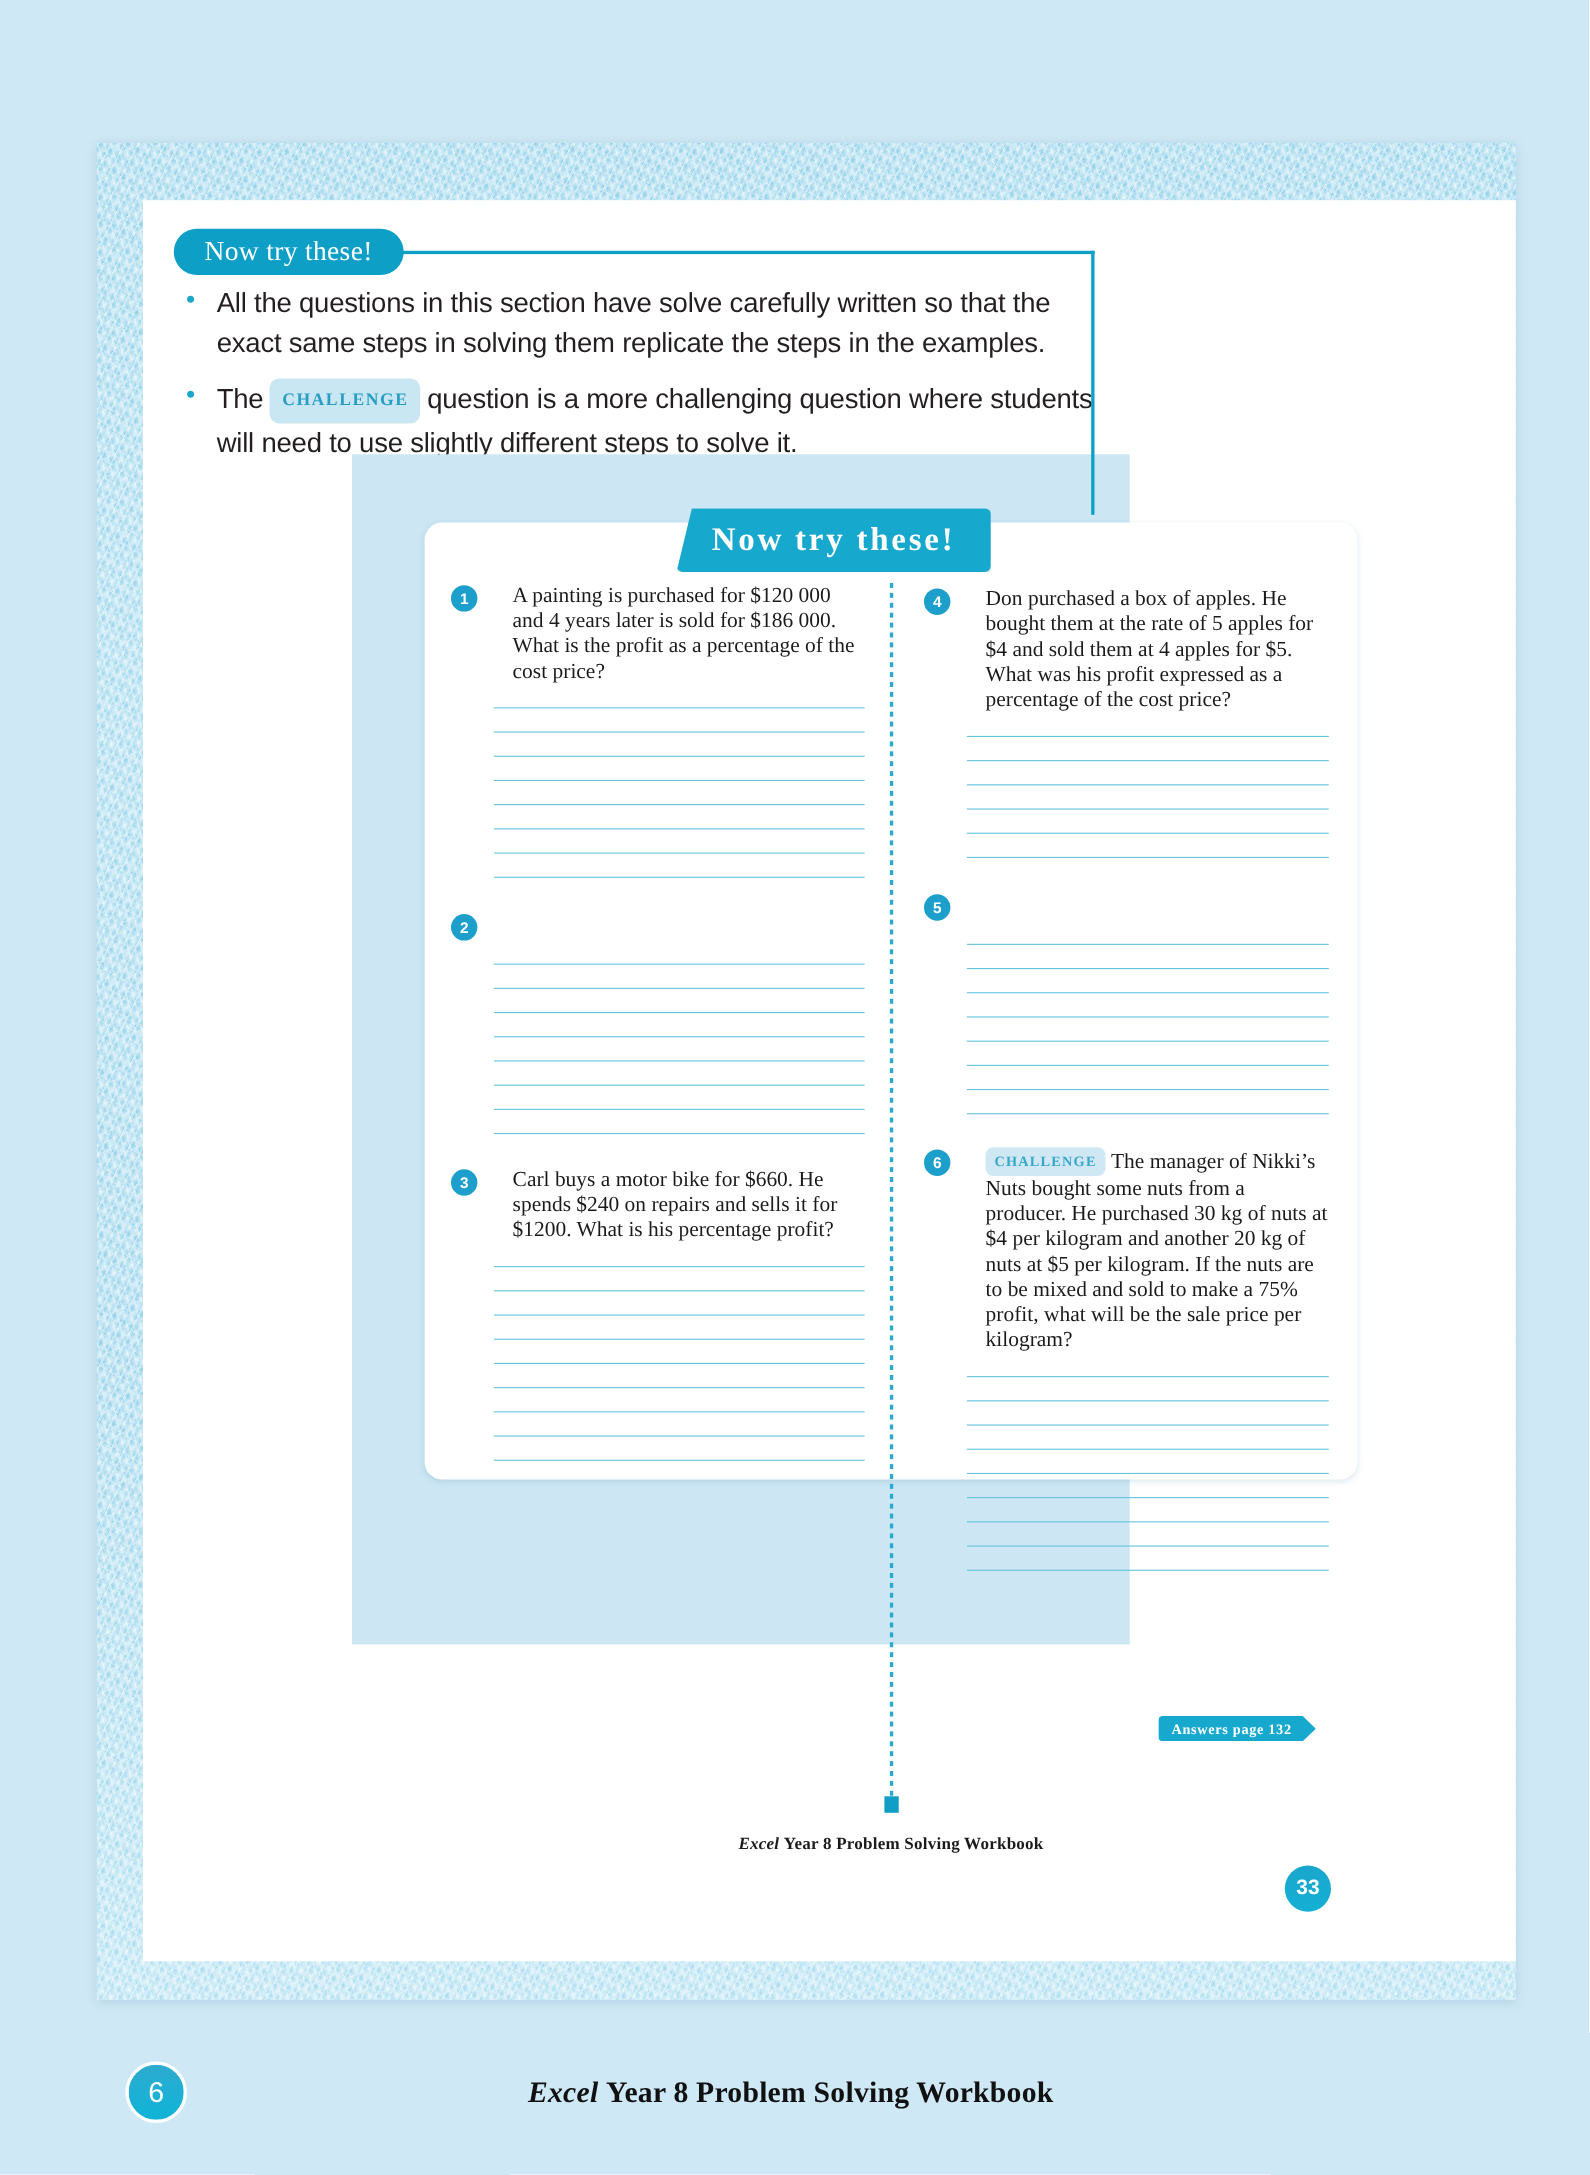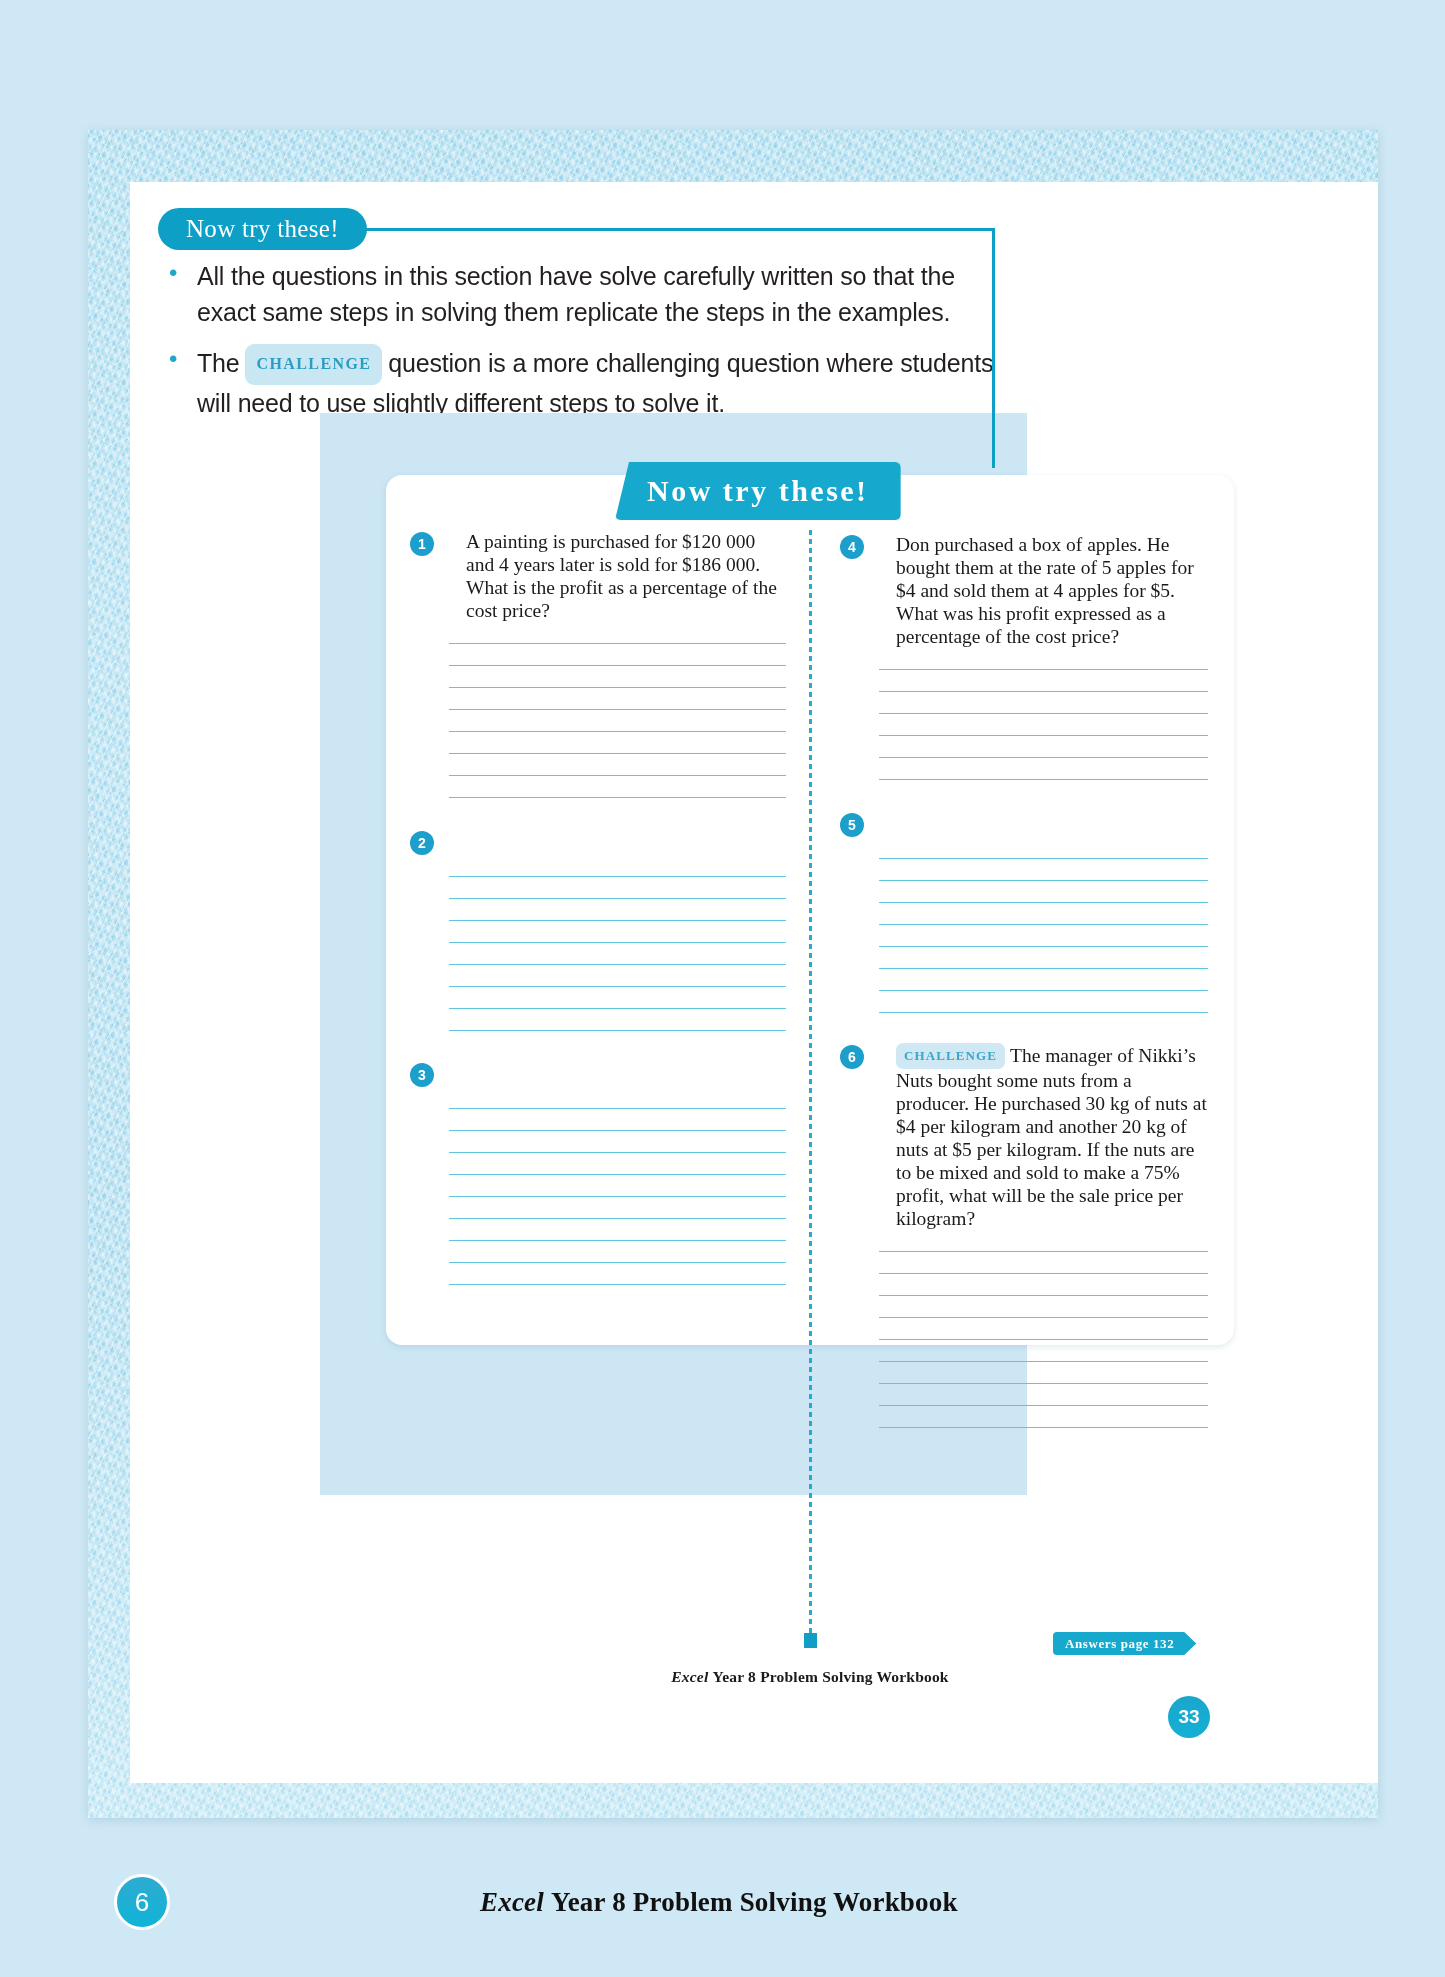--- a/index.html
+++ b/index.html
@@ -272,21 +272,21 @@
   .rule {
     height: 0;
     border-top: 1.5px solid #62c4de;
     margin-top: 21px;
   }
 
   
   .answers-tab {
     position: absolute;
     left: 1053px;
-    top: 1632px;
+    top: 1560px;
     height: 23px;
     padding: 0 22px 0 12px;
     display: flex;
     align-items: center;
     background: #16a8cd;
     color: #ffffff;
     font-family: "Liberation Serif", serif;
     font-weight: 700;
     font-size: 13px;
     letter-spacing: 0.6px;
@@ -422,20 +422,21 @@
       <div class="rule"></div>
       <div class="rule"></div>
       <div class="rule"></div>
       <div class="rule"></div>
       <div class="rule"></div>
       <div class="rule"></div>
     </div>
 
     <div class="qitem" style="margin-top:30px;">
       <div class="qnum">3</div>
+      <div class="qtext">Carl buys a motor bike for $660. He spends $240 on repairs and sells it for $1200. What is his percentage profit?</div>
     </div>
     <div class="lines" style="margin-top:7px;">
       <div class="rule"></div>
       <div class="rule"></div>
       <div class="rule"></div>
       <div class="rule"></div>
       <div class="rule"></div>
       <div class="rule"></div>
       <div class="rule"></div>
       <div class="rule"></div>

